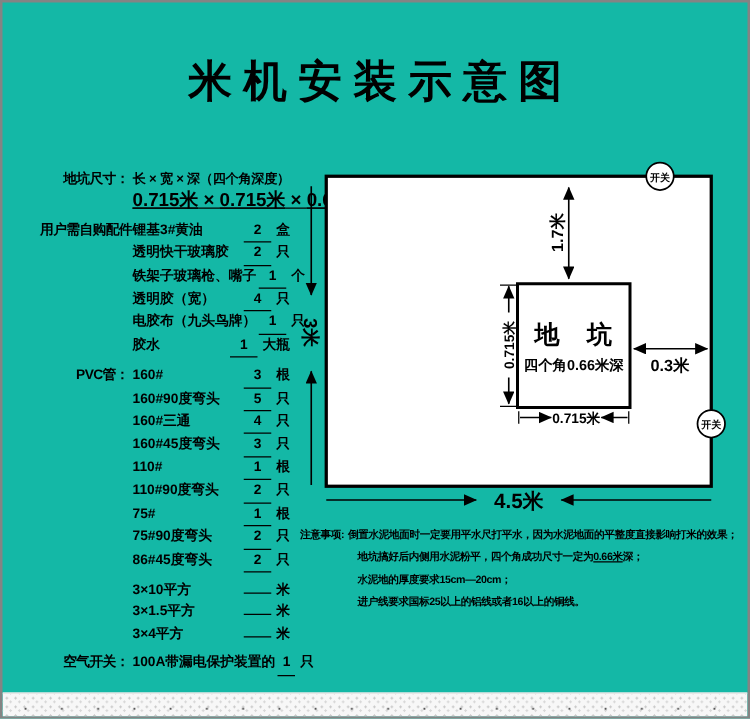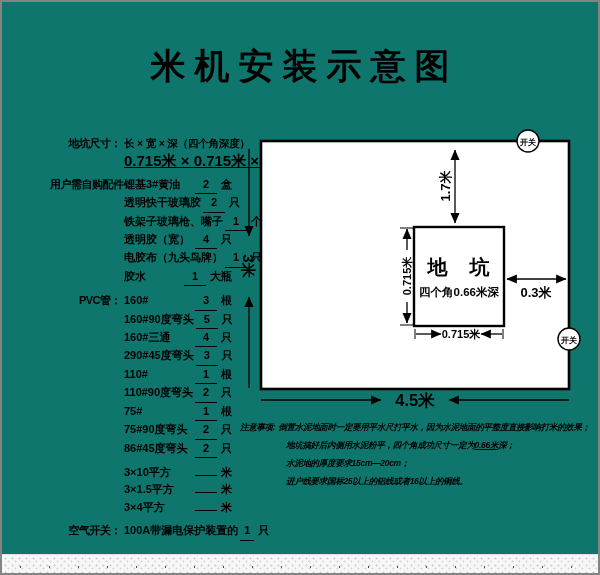--- a/index.html
+++ b/index.html
@@ -1,50 +1,50 @@
 <!DOCTYPE html>
 <html><head>
 <meta charset="utf-8">
 <style>
   html,body{margin:0;padding:0;background:#fff;}
   #stage{
     position:relative;width:600px;height:575px;box-sizing:border-box;
-    background:#0f766e;border:2px solid #848484;overflow:hidden;
+    background:#14b8a6;border:2px solid #848484;overflow:hidden;
     font-family:"Liberation Sans",sans-serif;color:#000;font-weight:bold;
   }
   
   .title{
     position:absolute;top:44px;left:0;right:0;text-align:center;
     font-size:35px;line-height:40px;letter-spacing:9px;text-indent:9px;white-space:nowrap;
   }
   
   .panel{position:absolute;left:30px;top:133px;width:200px;font-size:11px;}
   .row{display:flex;align-items:baseline;line-height:17.4px;white-space:nowrap;}
-  .lcol{flex:none;width:71px;text-align:right;letter-spacing:-0.5px;margin-left:18px;}
+  .lcol{flex:none;width:71px;text-align:right;letter-spacing:-0.5px;}
   .item{flex:1 0 auto;padding-left:3px;}
   .qty{
     flex:none;display:inline-block;min-width:22px;text-align:center;
     border-bottom:1.4px solid #000;margin:0 4px 0 2px;
   }
   .qty.narrow{min-width:14px;}
   .unit{flex:none;}
   .section{margin-top:6px;}
   .formula{font-size:10.5px;letter-spacing:-0.2px;text-align:right;}
   .dims{font-size:15px;letter-spacing:0;text-decoration:underline;}
   .u{text-decoration:underline;}
   
   .diagram{position:absolute;left:228px;top:125px;width:372px;height:292px;}
   .diagram text{font-family:"Liberation Sans",sans-serif;font-weight:bold;fill:#000;}
   .wall{fill:#fff;stroke:#000;stroke-width:2.6px;}
   .pitwall{fill:#fff;stroke:#000;stroke-width:2.4px;}
   .dim{stroke:#000;stroke-width:1.3px;fill:none;}
   .ext{stroke:#000;stroke-width:1px;fill:none;}
   .switch{fill:#fff;stroke:#000;stroke-width:1.4px;}
   
-  .notes{position:absolute;left:238px;top:416px;width:360px;font-size:8.5px;letter-spacing:-0.3px;font-style:italic;}
+  .notes{position:absolute;left:238px;top:416px;width:360px;font-size:8.5px;letter-spacing:-0.3px;}
   .note-line{line-height:18px;white-space:nowrap;}
   .note-line.indent{padding-left:46px;}
   .note-label{margin-right:3px;}
   
   .texture{
     position:absolute;left:0;right:0;top:552px;height:21px;
     background-color:#f7f7f7;
     background-image:
       radial-gradient(circle,#4a4a4a 0.7px,transparent 1px),
       radial-gradient(circle,#c9c9c9 0.9px,transparent 1.1px),
@@ -123,21 +123,21 @@
             <span class="unit">只</span>
           </div>
           <div class="row">
             <span class="lcol"></span>
             <span class="item">160#三通</span>
             <span class="qty">4</span>
             <span class="unit">只</span>
           </div>
           <div class="row">
             <span class="lcol"></span>
-            <span class="item">290#45度弯头</span>
+            <span class="item">160#45度弯头</span>
             <span class="qty">3</span>
             <span class="unit">只</span>
           </div>
           <div class="row">
             <span class="lcol"></span>
             <span class="item">110#</span>
             <span class="qty">1</span>
             <span class="unit">根</span>
           </div>
           <div class="row">

